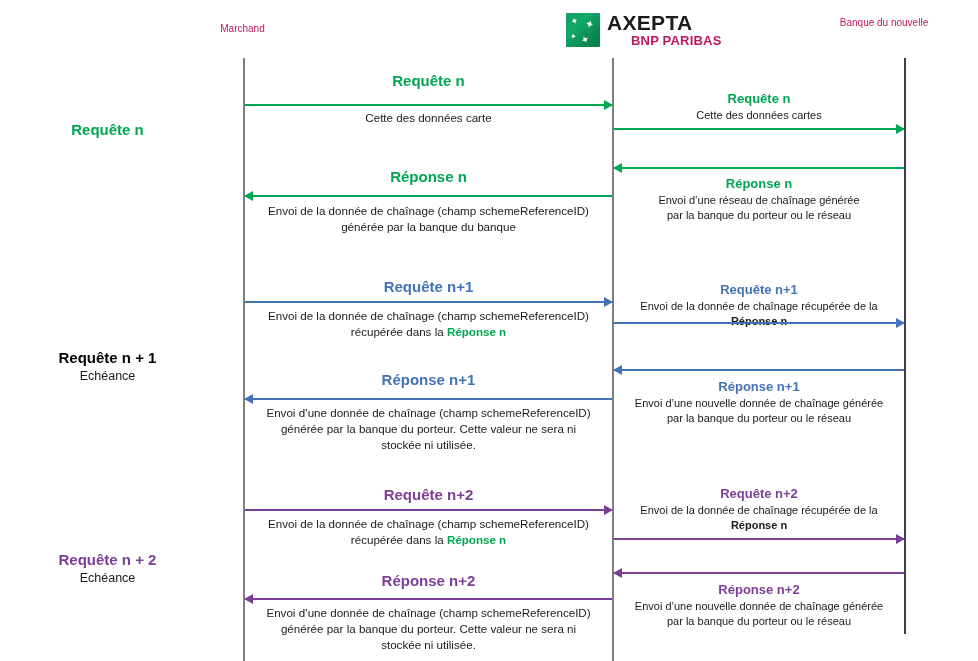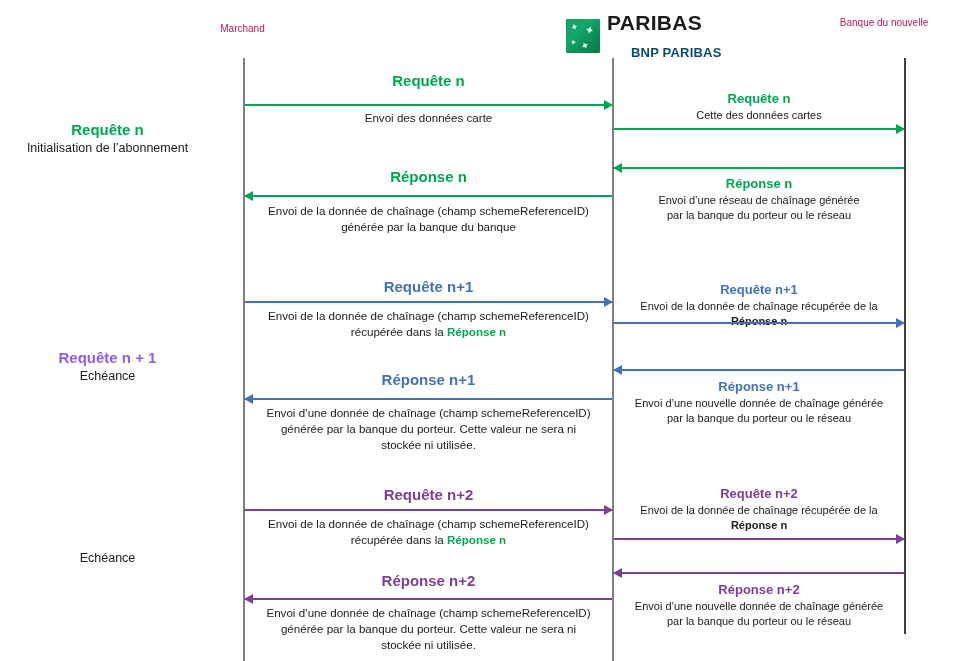--- a/index.html
+++ b/index.html
@@ -48,21 +48,21 @@
   #logo .mark .s2 { left: 19px; top: 7px;  transform: rotate(15deg); font-size: 11px; }
   #logo .mark .s3 { left: 4px;  top: 19px; transform: rotate(10deg); font-size: 8px;}
   #logo .mark .s4 { left: 15px; top: 22px; transform: rotate(-30deg); font-size: 10px; }
   #logo .words { display: flex; flex-direction: column; justify-content: center; }
   #logo .axepta {
     font-size: 21px; font-weight: bold; letter-spacing: .3px;
     color: #1b1b1b; line-height: 21px;
   }
   #logo .bnp {
     font-size: 13px; font-weight: bold; letter-spacing: .2px;
-    color: #0c4a6e; line-height: 14px; margin-top: 13px; padding-left: 24px;
+    color: #be185d; line-height: 14px; margin-top: 1px; padding-left: 24px;
   }
 
   
   .lifeline { position: absolute; width: 2px; }
   #lifeline-merchant { left: 243px; top: 58px;  height: 603px; background: #7f7f7f; }
   #lifeline-axepta   { left: 612px; top: 58px;  height: 603px; background: #7f7f7f; }
   #lifeline-bank     { left: 904px; top: 58px;  height: 576px; background: #404040; width: 1.5px; }
 
   
   .stage {
@@ -111,50 +111,50 @@
 </div>
 
 <div id="logo">
   <div class="mark">
     <span class="star s1">✦</span>
     <span class="star s2">✦</span>
     <span class="star s3">✦</span>
     <span class="star s4">✦</span>
   </div>
   <div class="words">
-    <div class="axepta">PARIBAS</div>
+    <div class="axepta">AXEPTA</div>
     <div class="bnp">BNP PARIBAS</div>
   </div>
 </div>
 
 <div class="lifeline" id="lifeline-merchant"></div>
 <div class="lifeline" id="lifeline-axepta"></div>
 <div class="lifeline" id="lifeline-bank"></div>
 
 <div class="stage" id="stage-1">
   <div class="title" style="color:#00a651">Requête n</div>
-  <div class="sub">Initialisation de l’abonnement</div>
 </div>
 <div class="stage" id="stage-2">
-  <div class="title" style="color:#8b5cf6">Requête n + 1</div>
+  <div class="title" style="color:#000000">Requête n + 1</div>
   <div class="sub">Echéance</div>
 </div>
 <div class="stage" id="stage-3">
+  <div class="title" style="color:#7b3f98">Requête n + 2</div>
   <div class="sub">Echéance</div>
 </div>
 
 <div class="msg">
   <div class="caption" style="left:245px; top:70px; width:367px;">
     <div class="lbl" style="color:#00a651">Requête n</div>
   </div>
   <div class="arrow to-right" style="left:245px; top:104px; width:367px; background:#00a651;">
     <span class="head" style="border-left-color:#00a651;"></span>
   </div>
   <div class="caption" style="left:245px; top:110px; width:367px;">
-    <div class="desc">Envoi des données carte</div>
+    <div class="desc">Cette des données carte</div>
   </div>
 </div>
 
 <div class="msg">
   <div class="caption" style="left:245px; top:166px; width:367px;">
     <div class="lbl" style="color:#00a651">Réponse n</div>
   </div>
   <div class="arrow to-left" style="left:245px; top:195px; width:367px; background:#00a651;">
     <span class="head" style="border-right-color:#00a651;"></span>
   </div>

